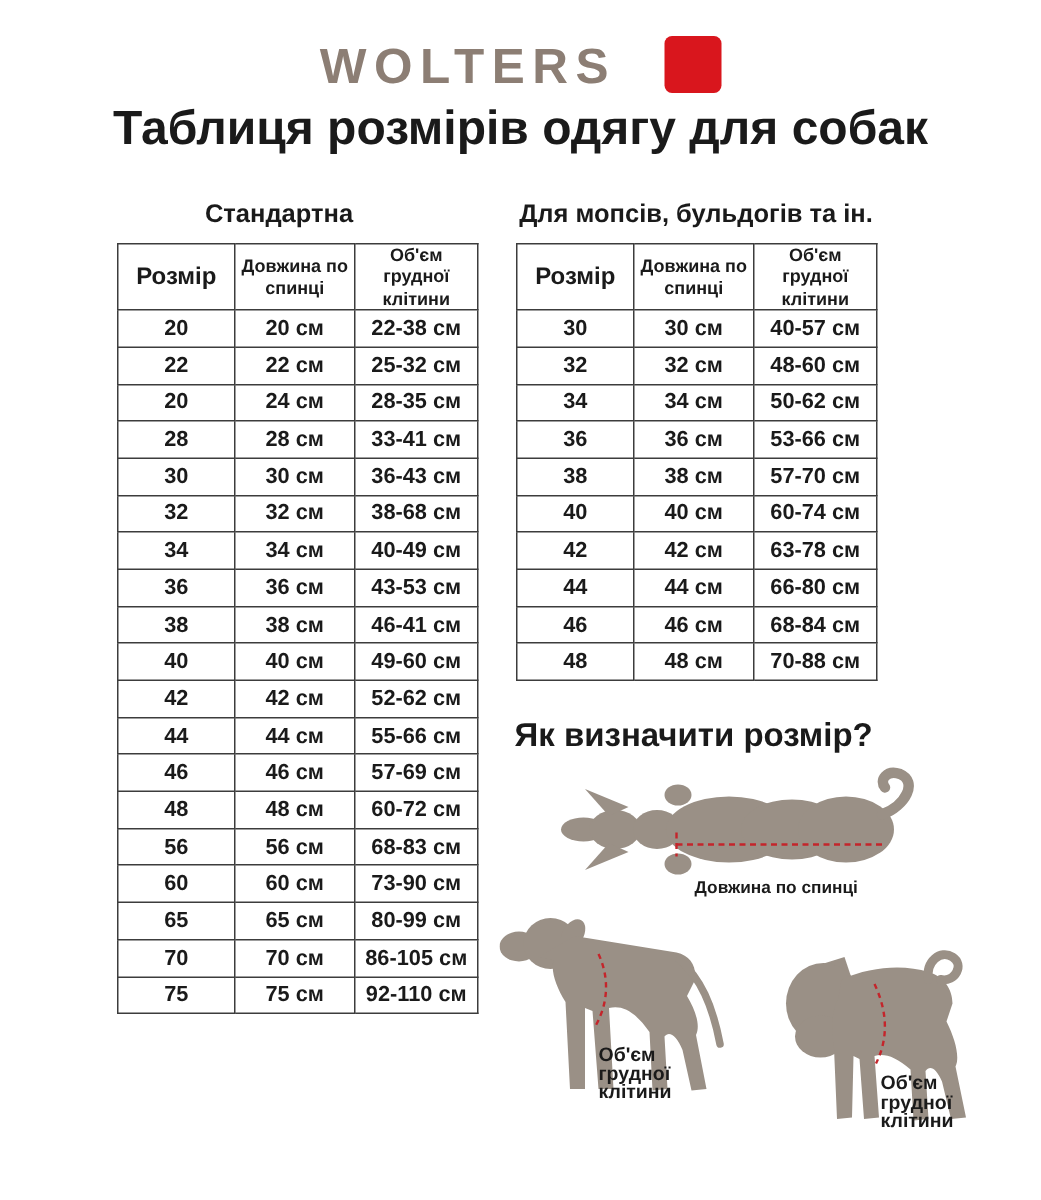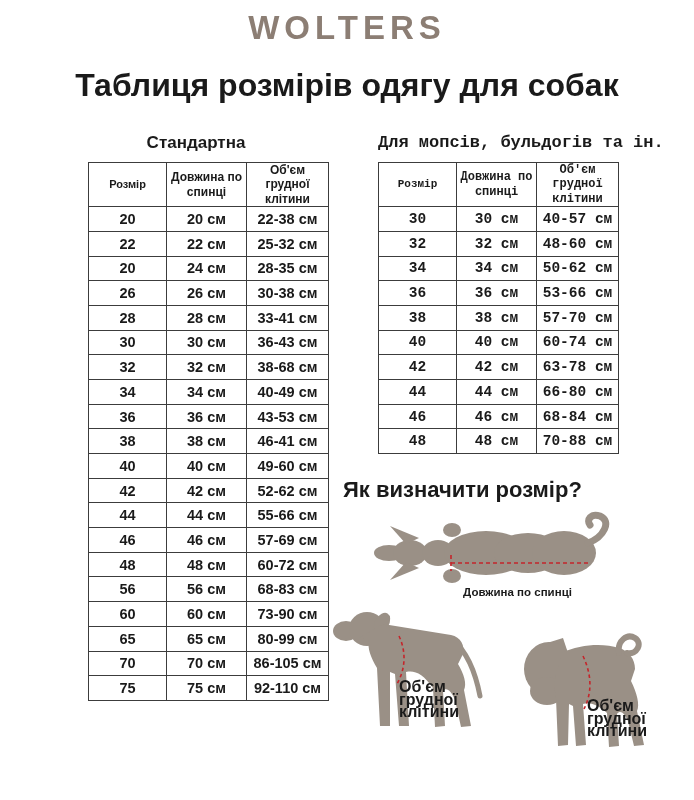--- a/index.html
+++ b/index.html
@@ -9,54 +9,54 @@
     --measure:#c4252b;
     --text:#1a1a1a;
     --border:#3c3c3c;
   }
   *{margin:0;padding:0;box-sizing:border-box;}
   html,body{width:694px;height:800px;background:#fff;overflow:hidden;
     font-family:"Liberation Sans", sans-serif;color:var(--text);}
   body{position:relative;}
 
   .logo-row{position:absolute;top:22px;left:0;width:694px;height:42px;
-    display:flex;align-items:center;justify-content:center;gap:32px;flex-direction:column;}
+    display:flex;align-items:center;justify-content:center;gap:32px;}
   .logo-text{font-size:33px;font-weight:700;letter-spacing:5px;
     color:var(--logo_text);line-height:1;}
   .logo-square{width:38px;height:38px;background:var(--accent_red);border-radius:5px;}
 
   .page-title{position:absolute;top:67px;left:0;width:694px;text-align:center;
     font-size:32px;font-weight:700;}
 
   .col{position:absolute;top:132px;width:240px;}
-  .col-left{left:64px;padding-left:24px;}
-  .col-right{left:378px;font-family:Liberation Mono, monospace;}
+  .col-left{left:54px;padding-left:24px;}
+  .col-right{left:344px;}
   .table-title{text-align:center;font-size:17px;font-weight:700;
     line-height:21px;margin-bottom:9px;white-space:nowrap;}
 
   table.size-table{border-collapse:collapse;width:240px;table-layout:fixed;}
   table.size-table th,table.size-table td{border:1.6px solid var(--border);
     text-align:center;font-weight:700;padding:0;color:var(--text);}
   table.size-table th{font-size:12px;line-height:1.2;height:32px;white-space:pre-line;}
-  table.size-table th.size-col{font-size:11px;}
+  table.size-table th.size-col{font-size:16px;}
   table.size-table td{font-size:14.5px;height:24.7px;}
   col.c1{width:78px;} col.c2{width:80px;} col.c3{width:82px;}
 
   .howto-title{position:absolute;top:477px;left:343px;width:280px;
     text-align:left;font-size:22px;font-weight:700;white-space:nowrap;}
 
   .fig{position:absolute;}
   .fig svg{display:block;width:100%;height:100%;}
   .fig-topdog{left:356px;top:511px;width:270px;height:82px;}
   .fig-sidedog{left:333px;top:608px;width:152px;height:130px;}
   .fig-bulldog{left:523px;top:631px;width:138px;height:130px;}
 
   .measure-label{position:absolute;font-weight:700;color:var(--text);}
   .back-label{left:430px;top:586px;width:175px;text-align:center;font-size:11.5px;}
-  .chest-label{font-size:16px;line-height:12.5px;white-space:pre-line;}
+  .chest-label{font-size:13px;line-height:12.5px;white-space:pre-line;margin-top:16px;}
   .chest-label-left{left:399px;top:681px;}
   .chest-label-right{left:587px;top:700px;}
 </style>
 </head>
 <body>
 
 <div class="logo-row">
   <div class="logo-text">WOLTERS</div>
   <div class="logo-square"></div>
 </div>
@@ -88,25 +88,20 @@
         </tr>
         <tr>
           <td>22</td>
           <td>22 см</td>
           <td>25-32 см</td>
         </tr>
         <tr>
           <td>20</td>
           <td>24 см</td>
           <td>28-35 см</td>
-        </tr>
-        <tr>
-          <td>26</td>
-          <td>26 см</td>
-          <td>30-38 см</td>
         </tr>
         <tr>
           <td>28</td>
           <td>28 см</td>
           <td>33-41 см</td>
         </tr>
         <tr>
           <td>30</td>
           <td>30 см</td>
           <td>36-43 см</td>

